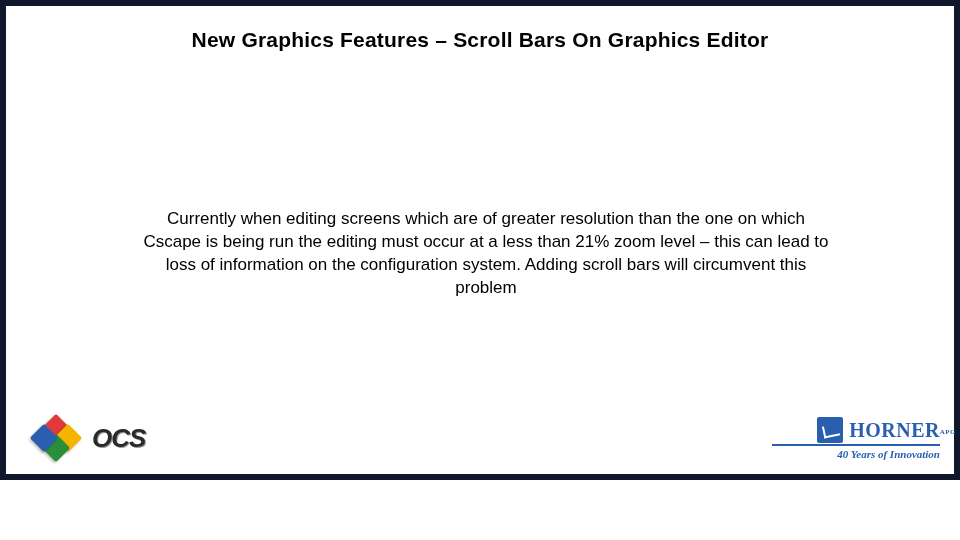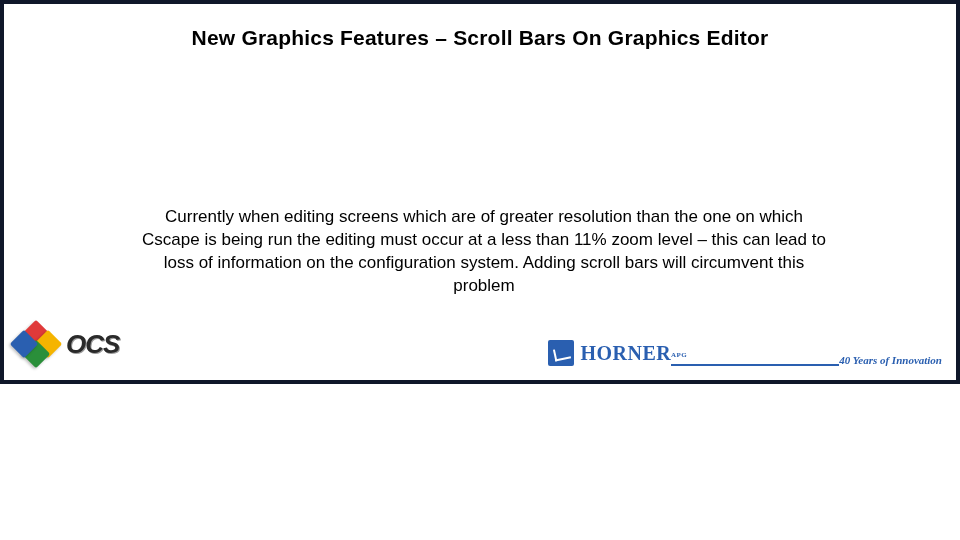--- a/index.html
+++ b/index.html
@@ -1,22 +1,22 @@
 <!DOCTYPE html>
 <html><head>
 <meta charset="utf-8">
 <style>
   * { margin: 0; padding: 0; box-sizing: border-box; }
   html, body { width: 960px; height: 540px; font-family: Arial, Helvetica, sans-serif; background: #fff; }
   .slide {
     position: relative;
     width: 960px;
-    height: 384px;
+    height: 480px;
     background: #ffffff;
-    border: 4px solid #0f172a;
+    border: 6px solid #0f172a;
   }
   .title {
     position: absolute;
     top: 22px;
     left: 0;
     width: 100%;
     text-align: center;
     font-size: 21px;
     font-weight: bold;
     color: #000;
@@ -28,25 +28,25 @@
     left: 135px;
     width: 690px;
     text-align: center;
     font-size: 17px;
     line-height: 1.35;
     color: #000;
   }
   
   .logo-ocs {
     position: absolute;
-    left: 10px;
+    left: 28px;
     bottom: 14px;
     display: flex;
     align-items: center;
-    gap: 6px;
+    gap: 12px;
   }
   .ocs-mark {
     width: 46px;
     height: 44px;
     position: relative;
   }
   .ocs-mark .sq {
     position: absolute;
     width: 20px;
     height: 20px;
@@ -66,21 +66,21 @@
     color: #2a2a2a;
     letter-spacing: -1px;
     text-shadow: 1px 1px 0 #999;
   }
   
   .logo-horner {
     position: absolute;
     right: 14px;
     bottom: 14px;
     display: flex;
-    flex-direction: row;
+    flex-direction: column;
     align-items: flex-end;
   }
   .horner-row {
     display: flex;
     align-items: center;
     gap: 6px;
   }
   .horner-sq {
     width: 26px;
     height: 26px;
@@ -129,21 +129,21 @@
     margin-top: 2px;
   }
 </style>
 </head>
 <body>
 
 <div class="slide">
 
   <div class="title">New Graphics Features – Scroll Bars On Graphics Editor</div>
 
-  <div class="body-text">Currently when editing screens  which are of greater resolution than the one on which Cscape is being run the editing must occur at a less than 11% zoom level – this can lead to loss of information on the configuration system. Adding scroll bars will circumvent this problem</div>
+  <div class="body-text">Currently when editing screens  which are of greater resolution than the one on which Cscape is being run the editing must occur at a less than 21% zoom level – this can lead to loss of information on the configuration system. Adding scroll bars will circumvent this problem</div>
 
   <div class="logo-ocs">
     <div class="ocs-mark">
       <div class="sq sq1"></div>
       <div class="sq sq2"></div>
       <div class="sq sq3"></div>
       <div class="sq sq4"></div>
     </div>
     <div class="ocs-text">OCS</div>
   </div>

